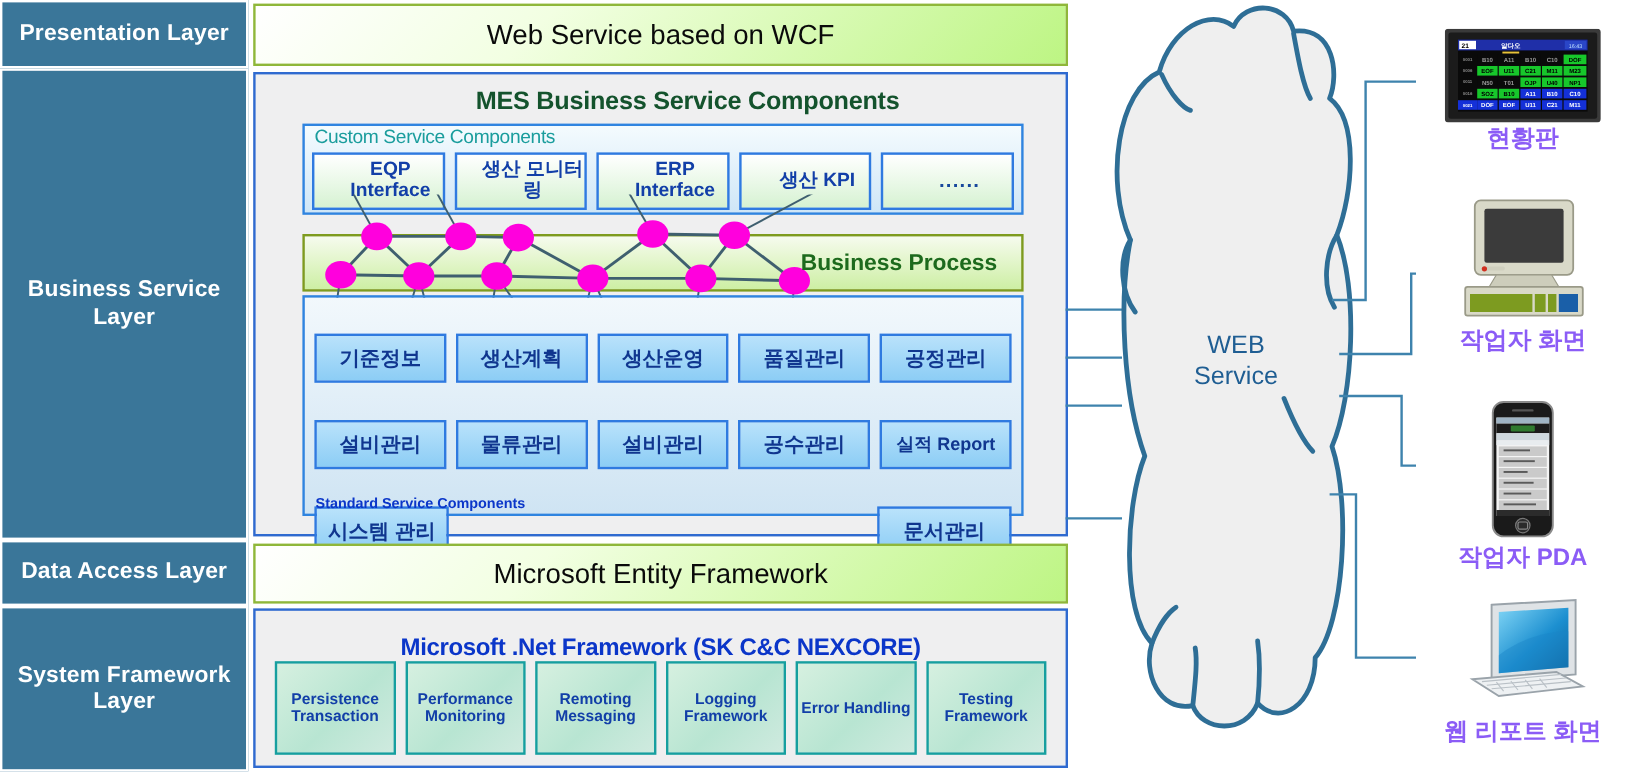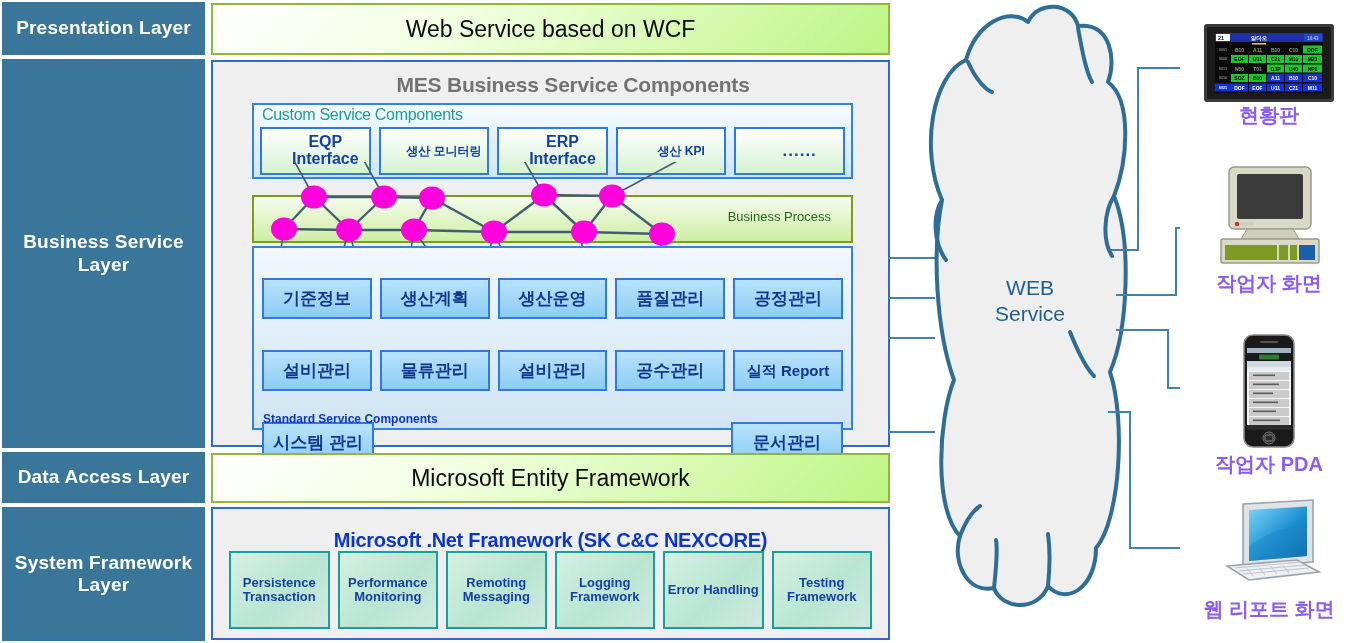--- a/index.html
+++ b/index.html
@@ -37,21 +37,21 @@
   }
   .gb-top  { top:3px;   height:52px; }
   .gb-data { top:453px; height:50px; }
 
   
   .biz-panel {
     position:absolute; left:211px; top:60px; width:679px; height:387px;
     background:#efeff0; border:2px solid #2f6ad0;
   }
   .biz-title {
-    text-align:center; font-weight:bold; font-size:21px; color:#737373;
+    text-align:center; font-weight:bold; font-size:21px; color:#14532d;
     padding-top:11px; letter-spacing:-.2px;margin-left:45px;
   }
 
   
   .custom-panel {
     position:absolute; left:39px; top:41px; width:601px; height:76px;
     background:linear-gradient(180deg,#f4fbfe 0%,#cfe6f7 100%);
     border:2px solid #2f84e0;
   }
   .custom-label {
@@ -63,32 +63,32 @@
     display:flex; gap:8px;
   }
   .custom-box {
     flex:1; height:48px;
     background:linear-gradient(180deg,#ffffff 0%,#d6f2d2 100%);
     border:2px solid #2f7ae0;
     display:flex; align-items:center; justify-content:center;
     text-align:center; line-height:1.05;
     font-weight:bold; font-size:16px; color:#123fa8;padding-left:20px;
   }
-  .custom-box.kr { font-weight:bold; font-size:12px; }
+  .custom-box.kr { font-weight:bold; font-size:16px; }
   .custom-box.dots { font-size:17px; color:#17479c; letter-spacing:1px; }
 
   
   .bp-bar {
     position:absolute; left:39px; top:133px; width:601px; height:48px;
     background:linear-gradient(180deg,#f6fbee 0%,#cdefa4 100%);
     border:2px solid #7e9b1e;
   }
   .bp-label {
     position:absolute; right:20px; top:12px;
-    font-weight:normal; font-size:13px; color:#1d6a1d;
+    font-weight:bold; font-size:19px; color:#1d6a1d;
   }
   .bp-svg { position:absolute; left:0; top:-35px; width:601px; height:120px; }
 
   
   .std-panel {
     position:absolute; left:39px; top:184px; width:601px; height:184px;
     background:linear-gradient(180deg,#f2f8fc 0%,#cfe4f3 100%);
     border:2px solid #2f84e0;
   }
   .std-grid {

